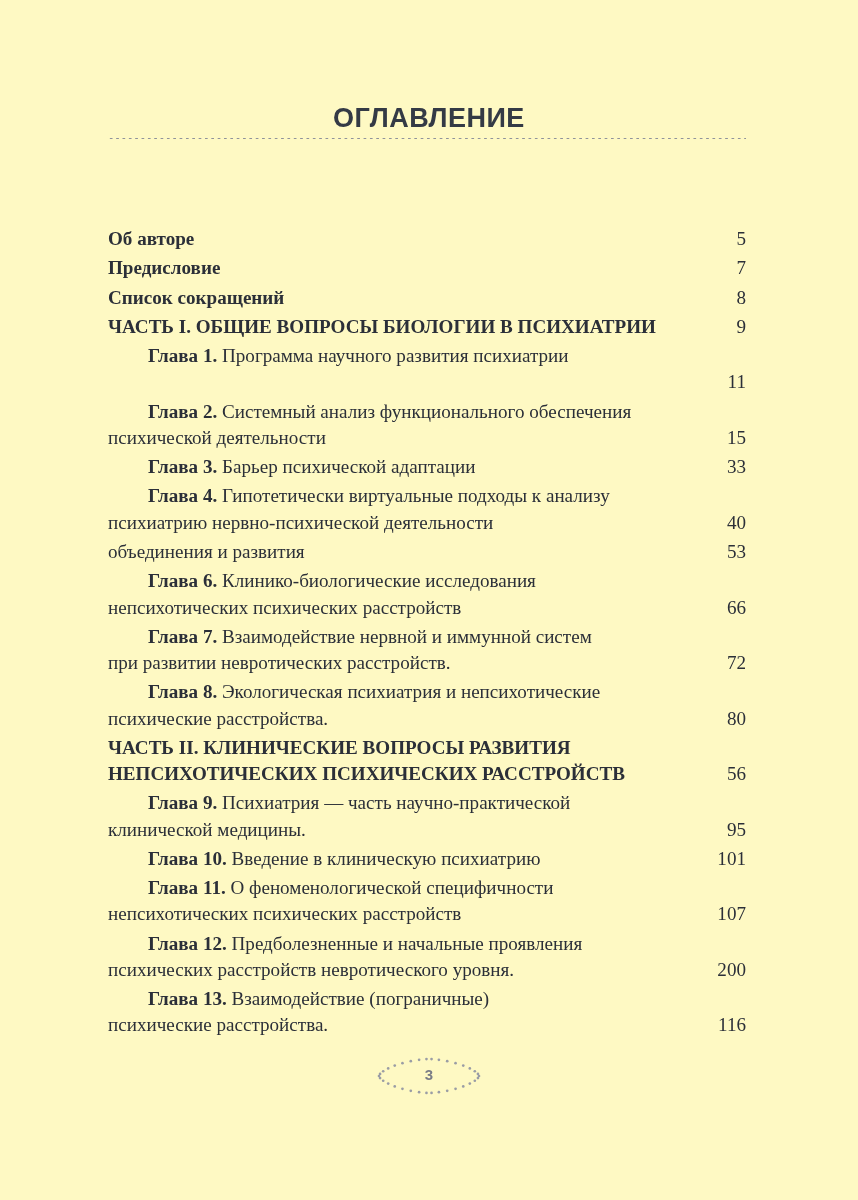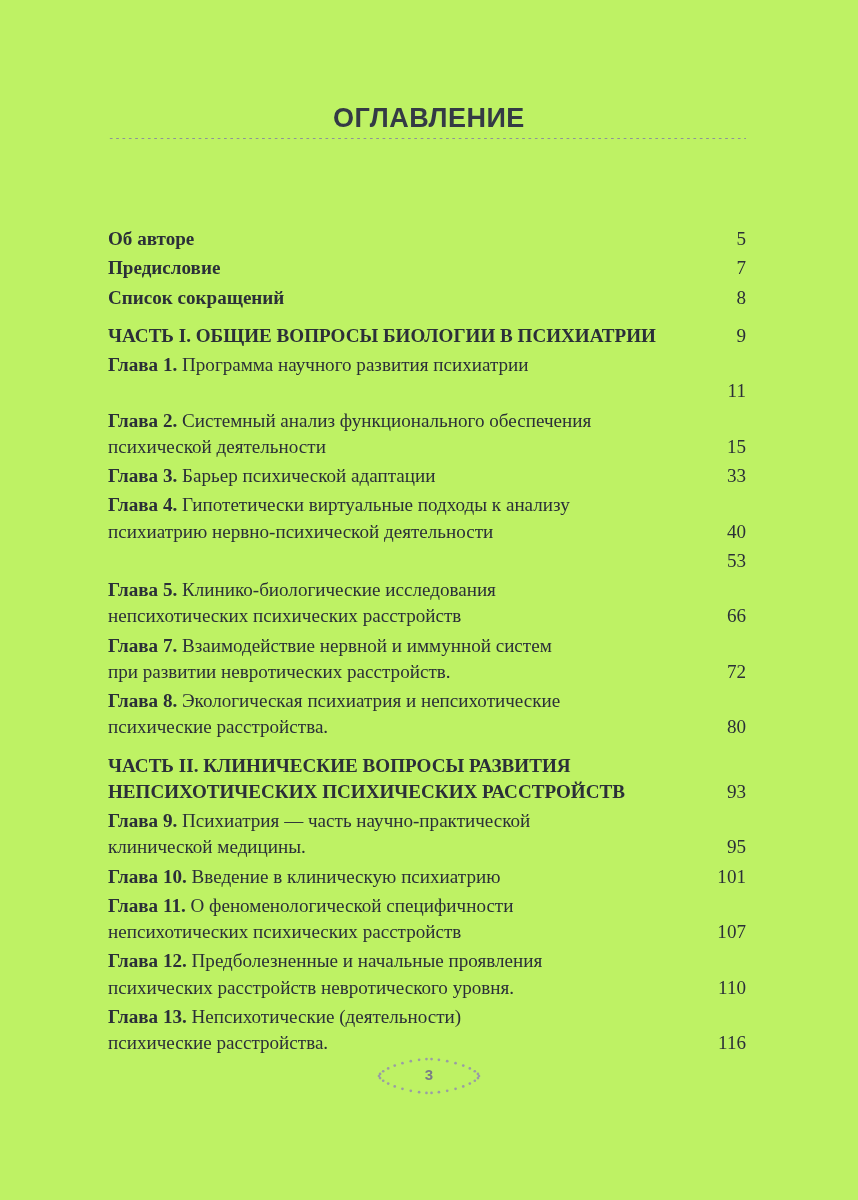--- a/index.html
+++ b/index.html
@@ -13,21 +13,21 @@
     height: 1200px;
     position: relative;
     font-family: "Liberation Serif", "DejaVu Serif", serif;
     color: #2b2f38;
     overflow: hidden;
   }
 
   .page {
     position: absolute;
     inset: 0;
-    background: #bef264;
+    background: #fef9c3;
   }
 
   
   .toc-title {
     position: absolute;
     left: 0;
     right: 0;
     top: 103px;
     text-align: center;
     font-family: "Liberation Sans", "DejaVu Sans", sans-serif;
@@ -100,25 +100,25 @@
     flex: 0 0 auto;
     padding-left: 1px;
     white-space: nowrap;
     font-variant-numeric: lining-nums;
   }
 
   
   .front .entry-text { font-weight: bold; }
 
   
-  .part .label { font-weight: bold; margin-top: 9px; }
+  .part .label { font-weight: bold; }
   .part .entry-text { font-weight: bold; }
 
   
-  .chapter .label { font-weight: bold; }
+  .chapter .label { font-weight: bold; margin-left: 40px; }
 
   
   .toc-entry + .toc-entry { margin-top: 0px; }
   .toc-entry.spaced { margin-top: 3px; }
 
   
   .folio {
     position: absolute;
     left: 50%;
     top: 1052px;
@@ -219,27 +219,28 @@
           <span class="entry-text">Гипотетически виртуальные подходы к анализу</span>
         </div>
         <div class="entry-line">
           <span class="entry-text">психиатрию нервно-психической деятельности</span>
           <span class="leader gap"></span>
           <span class="page-num">40</span>
         </div>
       </div>
       <div class="toc-entry chapter spaced">
         <div class="entry-line">
+          <span class="entry-text">объединения и развития</span>
           <span class="leader gap"></span>
           <span class="page-num">53</span>
         </div>
       </div>
       <div class="toc-entry chapter spaced">
         <div class="entry-line">
-          <span class="label">Глава 5.</span>
+          <span class="label">Глава 6.</span>
           <span>&nbsp;</span>
           <span class="entry-text">Клинико-биологические исследования</span>
         </div>
         <div class="entry-line">
           <span class="entry-text">непсихотических психических расстройств</span>
           <span class="leader gap"></span>
           <span class="page-num">66</span>
         </div>
       </div>
       <div class="toc-entry chapter spaced">
@@ -268,21 +269,21 @@
       </div>
       <div class="toc-entry part spaced">
         <div class="entry-line">
           <span class="label">ЧАСТЬ II.</span>
           <span>&nbsp;</span>
           <span class="entry-text">КЛИНИЧЕСКИЕ ВОПРОСЫ РАЗВИТИЯ</span>
         </div>
         <div class="entry-line">
           <span class="entry-text">НЕПСИХОТИЧЕСКИХ ПСИХИЧЕСКИХ РАССТРОЙСТВ</span>
           <span class="leader gap"></span>
-          <span class="page-num">93</span>
+          <span class="page-num">56</span>
         </div>
       </div>
       <div class="toc-entry chapter spaced">
         <div class="entry-line">
           <span class="label">Глава 9.</span>
           <span>&nbsp;</span>
           <span class="entry-text">Психиатрия — часть научно-практической</span>
         </div>
         <div class="entry-line">
           <span class="entry-text">клинической медицины.</span>
@@ -313,28 +314,28 @@
       </div>
       <div class="toc-entry chapter spaced">
         <div class="entry-line">
           <span class="label">Глава 12.</span>
           <span>&nbsp;</span>
           <span class="entry-text">Предболезненные и начальные проявления</span>
         </div>
         <div class="entry-line">
           <span class="entry-text">психических расстройств невротического уровня.</span>
           <span class="leader tight"></span>
-          <span class="page-num">110</span>
+          <span class="page-num">200</span>
         </div>
       </div>
       <div class="toc-entry chapter spaced">
         <div class="entry-line">
           <span class="label">Глава 13.</span>
           <span>&nbsp;</span>
-          <span class="entry-text">Непсихотические (деятельности)</span>
+          <span class="entry-text">Взаимодействие (пограничные)</span>
         </div>
         <div class="entry-line">
           <span class="entry-text">психические расстройства.</span>
           <span class="leader tight"></span>
           <span class="page-num">116</span>
         </div>
       </div>
     </div>
 
   <div class="folio">

